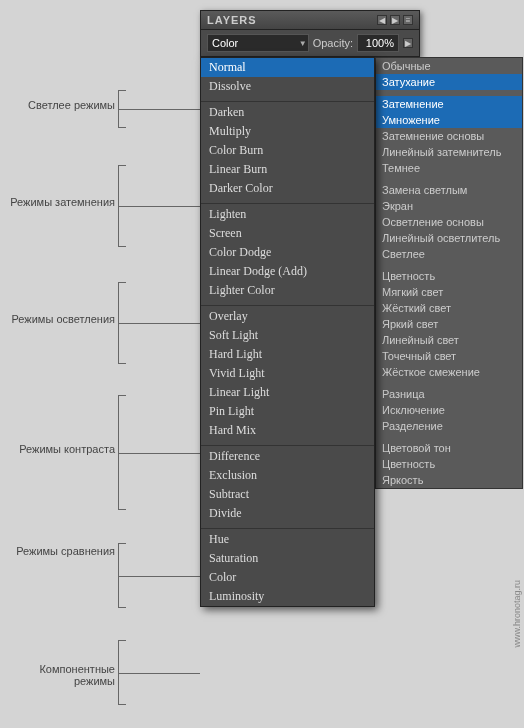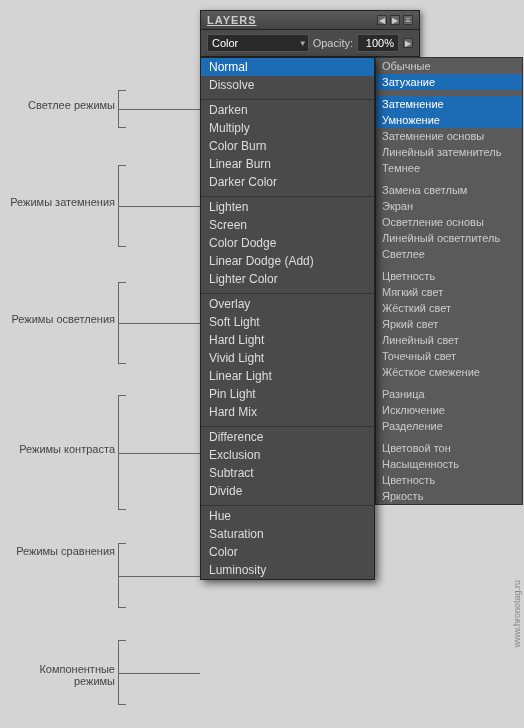--- a/index.html
+++ b/index.html
@@ -30,21 +30,20 @@
       display: flex;
       align-items: center;
       justify-content: space-between;
       border-bottom: 1px solid #222;
     }
     .panel-title {
       color: #ccc;
       font-size: 11px;
       font-weight: bold;
       letter-spacing: 1px;
-      text-decoration: underline;
     }
     .panel-controls {
       display: flex;
       gap: 3px;
     }
     .panel-btn {
       width: 10px;
       height: 10px;
       background: #666;
       border: 1px solid #333;
@@ -107,20 +106,21 @@
     
     .dropdown {
       position: absolute;
       left: 200px;
       top: 57px;
       width: 175px;
       background: #4a4a4a;
       border: 1px solid #222;
       box-shadow: 3px 3px 8px rgba(0,0,0,0.6);
       z-index: 10;
+      font-family: Liberation Serif, serif;
     }
 
     .dropdown-item {
       padding: 2px 8px;
       color: #ddd;
       font-size: 12px;
       cursor: pointer;
       white-space: nowrap;
     }
     .dropdown-item.selected {
@@ -275,21 +275,20 @@
     <div class="right-item">Яркий свет</div>
     <div class="right-item">Линейный свет</div>
     <div class="right-item">Точечный свет</div>
     <div class="right-item">Жёсткое смежение</div>
     <div class="right-divider"></div>
     <div class="right-item">Разница</div>
     <div class="right-item">Исключение</div>
     <div class="right-item">Разделение</div>
     <div class="right-divider"></div>
     <div class="right-item">Цветовой тон</div>
-    <div class="right-item">Насыщенность</div>
     <div class="right-item">Цветность</div>
     <div class="right-item">Яркость</div>
   </div>
 
 <div id="categories-container">
     <div class="cat-label" style="top: 99px;">Светлее режимы</div>
     <div class="brace-line" style="top: 90px; height: 38px; width: 8px;"></div>
     <div class="brace-horiz" style="top: 109px; width: 82px;"></div>
     <div class="cat-label" style="top: 196px;">Режимы затемнения</div>
     <div class="brace-line" style="top: 165px; height: 82px; width: 8px;"></div>

